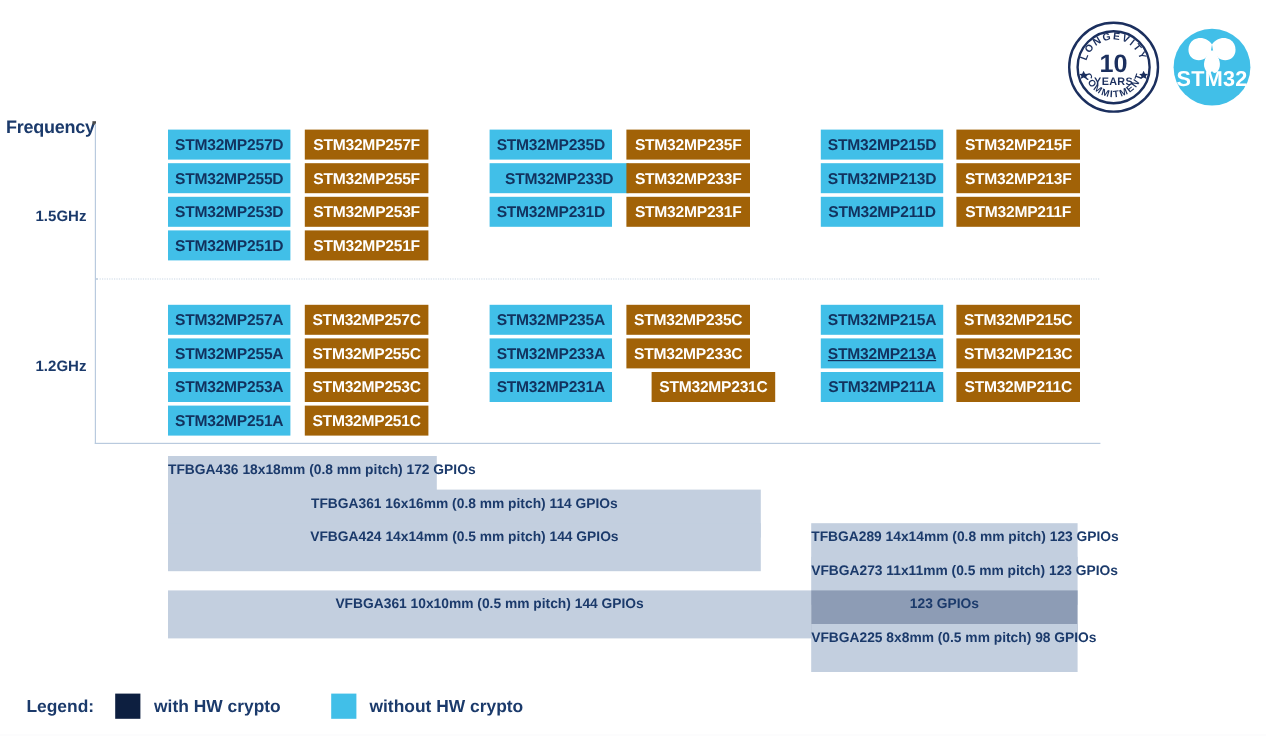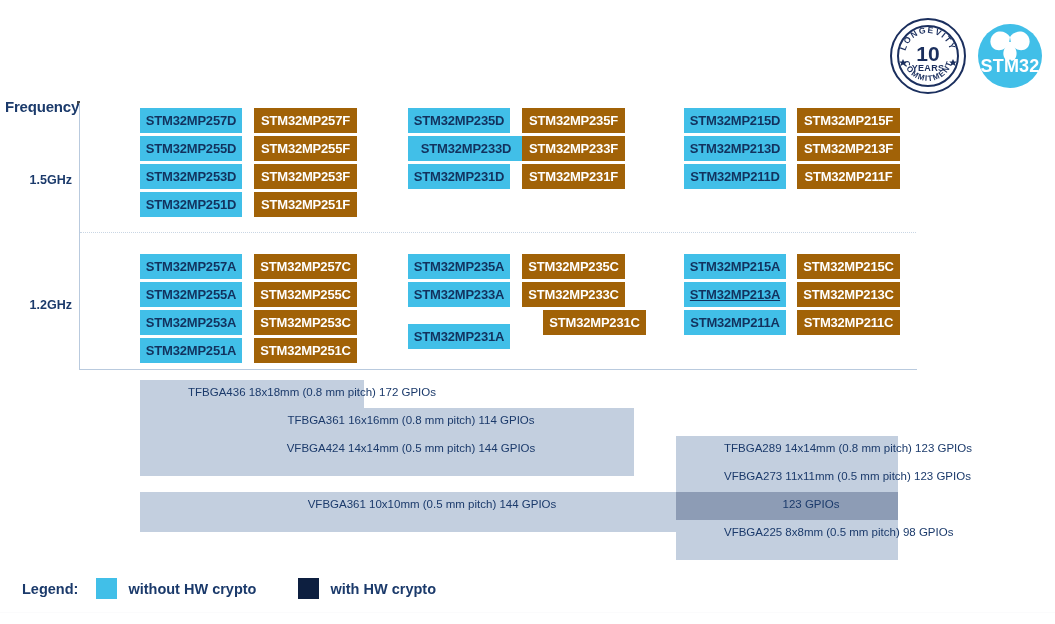--- a/index.html
+++ b/index.html
@@ -68,22 +68,22 @@
     font-size:13px;font-weight:bold;text-align:center;
     letter-spacing:-.2px;white-space:nowrap;
     box-sizing:border-box;
   }
   .chip.light{background:#41bfe8;color:#12325e;}
   .chip.dark{background:#a16207;color:#ffffff;}
 
   
   .pkg{
     position:absolute;height:40px;line-height:24px;
-    font-size:11.5px;font-weight:normal;color:#1b3a6b;
-    text-align:center;white-space:nowrap;box-sizing:border-box;padding-left:48px;
+    font-size:11.5px;font-weight:bold;color:#1b3a6b;
+    text-align:center;white-space:nowrap;box-sizing:border-box;
   }
   .pkg.lightbar{background:#c3cfdf;}
   .pkg.darkbar{background:#8d9cb5;}
 
   
   .legend{position:absolute;left:22px;top:578px;display:flex;align-items:center;}
   .legend-title{color:#1b3a6b;font-weight:bold;font-size:14.5px;margin-right:18px;}
   .legend-item{display:flex;align-items:center;margin-right:42px;}
   .legend-swatch{width:21px;height:21px;display:block;margin-right:11px;}
   .legend-swatch.light{background:#41bfe8;}
@@ -160,21 +160,21 @@
       <div class="chip light" style="left: 140px; width: 102px; top: 254px;">STM32MP257A</div>
       <div class="chip light" style="left: 140px; width: 102px; top: 282px;">STM32MP255A</div>
       <div class="chip light" style="left: 140px; width: 102px; top: 310px;">STM32MP253A</div>
       <div class="chip light" style="left: 140px; width: 102px; top: 338px;">STM32MP251A</div>
       <div class="chip dark" style="left: 254px; width: 103px; top: 254px;">STM32MP257C</div>
       <div class="chip dark" style="left: 254px; width: 103px; top: 282px;">STM32MP255C</div>
       <div class="chip dark" style="left: 254px; width: 103px; top: 310px;">STM32MP253C</div>
       <div class="chip dark" style="left: 254px; width: 103px; top: 338px;">STM32MP251C</div>
       <div class="chip light" style="left: 408px; width: 102px; top: 254px;">STM32MP235A</div>
       <div class="chip light" style="left: 408px; width: 102px; top: 282px;">STM32MP233A</div>
-      <div class="chip light" style="left: 408px; width: 102px; top: 324px;">STM32MP231A</div>
+      <div class="chip light" style="left: 408px; width: 102px; top: 310px;">STM32MP231A</div>
       <div class="chip dark" style="left: 522px; width: 103px; top: 254px;">STM32MP235C</div>
       <div class="chip dark" style="left: 522px; width: 103px; top: 282px;">STM32MP233C</div>
       <div class="chip dark" style="left: 522px; width: 103px; top: 310px; margin-left: 21px;">STM32MP231C</div>
       <div class="chip light" style="left: 684px; width: 102px; top: 254px;">STM32MP215A</div>
       <div class="chip light" style="left: 684px; width: 102px; top: 282px; text-decoration: underline;">STM32MP213A</div>
       <div class="chip light" style="left: 684px; width: 102px; top: 310px;">STM32MP211A</div>
       <div class="chip dark" style="left: 797px; width: 103px; top: 254px;">STM32MP215C</div>
       <div class="chip dark" style="left: 797px; width: 103px; top: 282px;">STM32MP213C</div>
       <div class="chip dark" style="left: 797px; width: 103px; top: 310px;">STM32MP211C</div>
     </div>
@@ -186,23 +186,23 @@
       <div class="pkg lightbar" style="left: 676px; width: 222px; top: 436px;">TFBGA289 14x14mm (0.8 mm pitch) 123 GPIOs</div>
       <div class="pkg lightbar" style="left: 676px; width: 222px; top: 464px;">VFBGA273 11x11mm (0.5 mm pitch) 123 GPIOs</div>
       <div class="pkg lightbar" style="left: 140px; width: 536px; top: 492px;">VFBGA361 10x10mm (0.5 mm pitch) 144 GPIOs</div>
       <div class="pkg darkbar" style="left: 676px; width: 222px; top: 492px;">123 GPIOs</div>
       <div class="pkg lightbar" style="left: 676px; width: 222px; top: 520px;">VFBGA225 8x8mm (0.5 mm pitch) 98 GPIOs</div>
     </div>
 
   <div class="legend">
     <span class="legend-title">Legend:</span>
     <span class="legend-item">
+      <span class="legend-swatch dark"></span>
+      <span class="legend-text">with HW crypto</span>
+    </span>
+    <span class="legend-item">
       <span class="legend-swatch light"></span>
       <span class="legend-text">without HW crypto</span>
     </span>
-    <span class="legend-item">
-      <span class="legend-swatch dark"></span>
-      <span class="legend-text">with HW crypto</span>
-    </span>
   </div>
 
   <div class="bottom-rule"></div>
 </div>
 
 </body></html>

